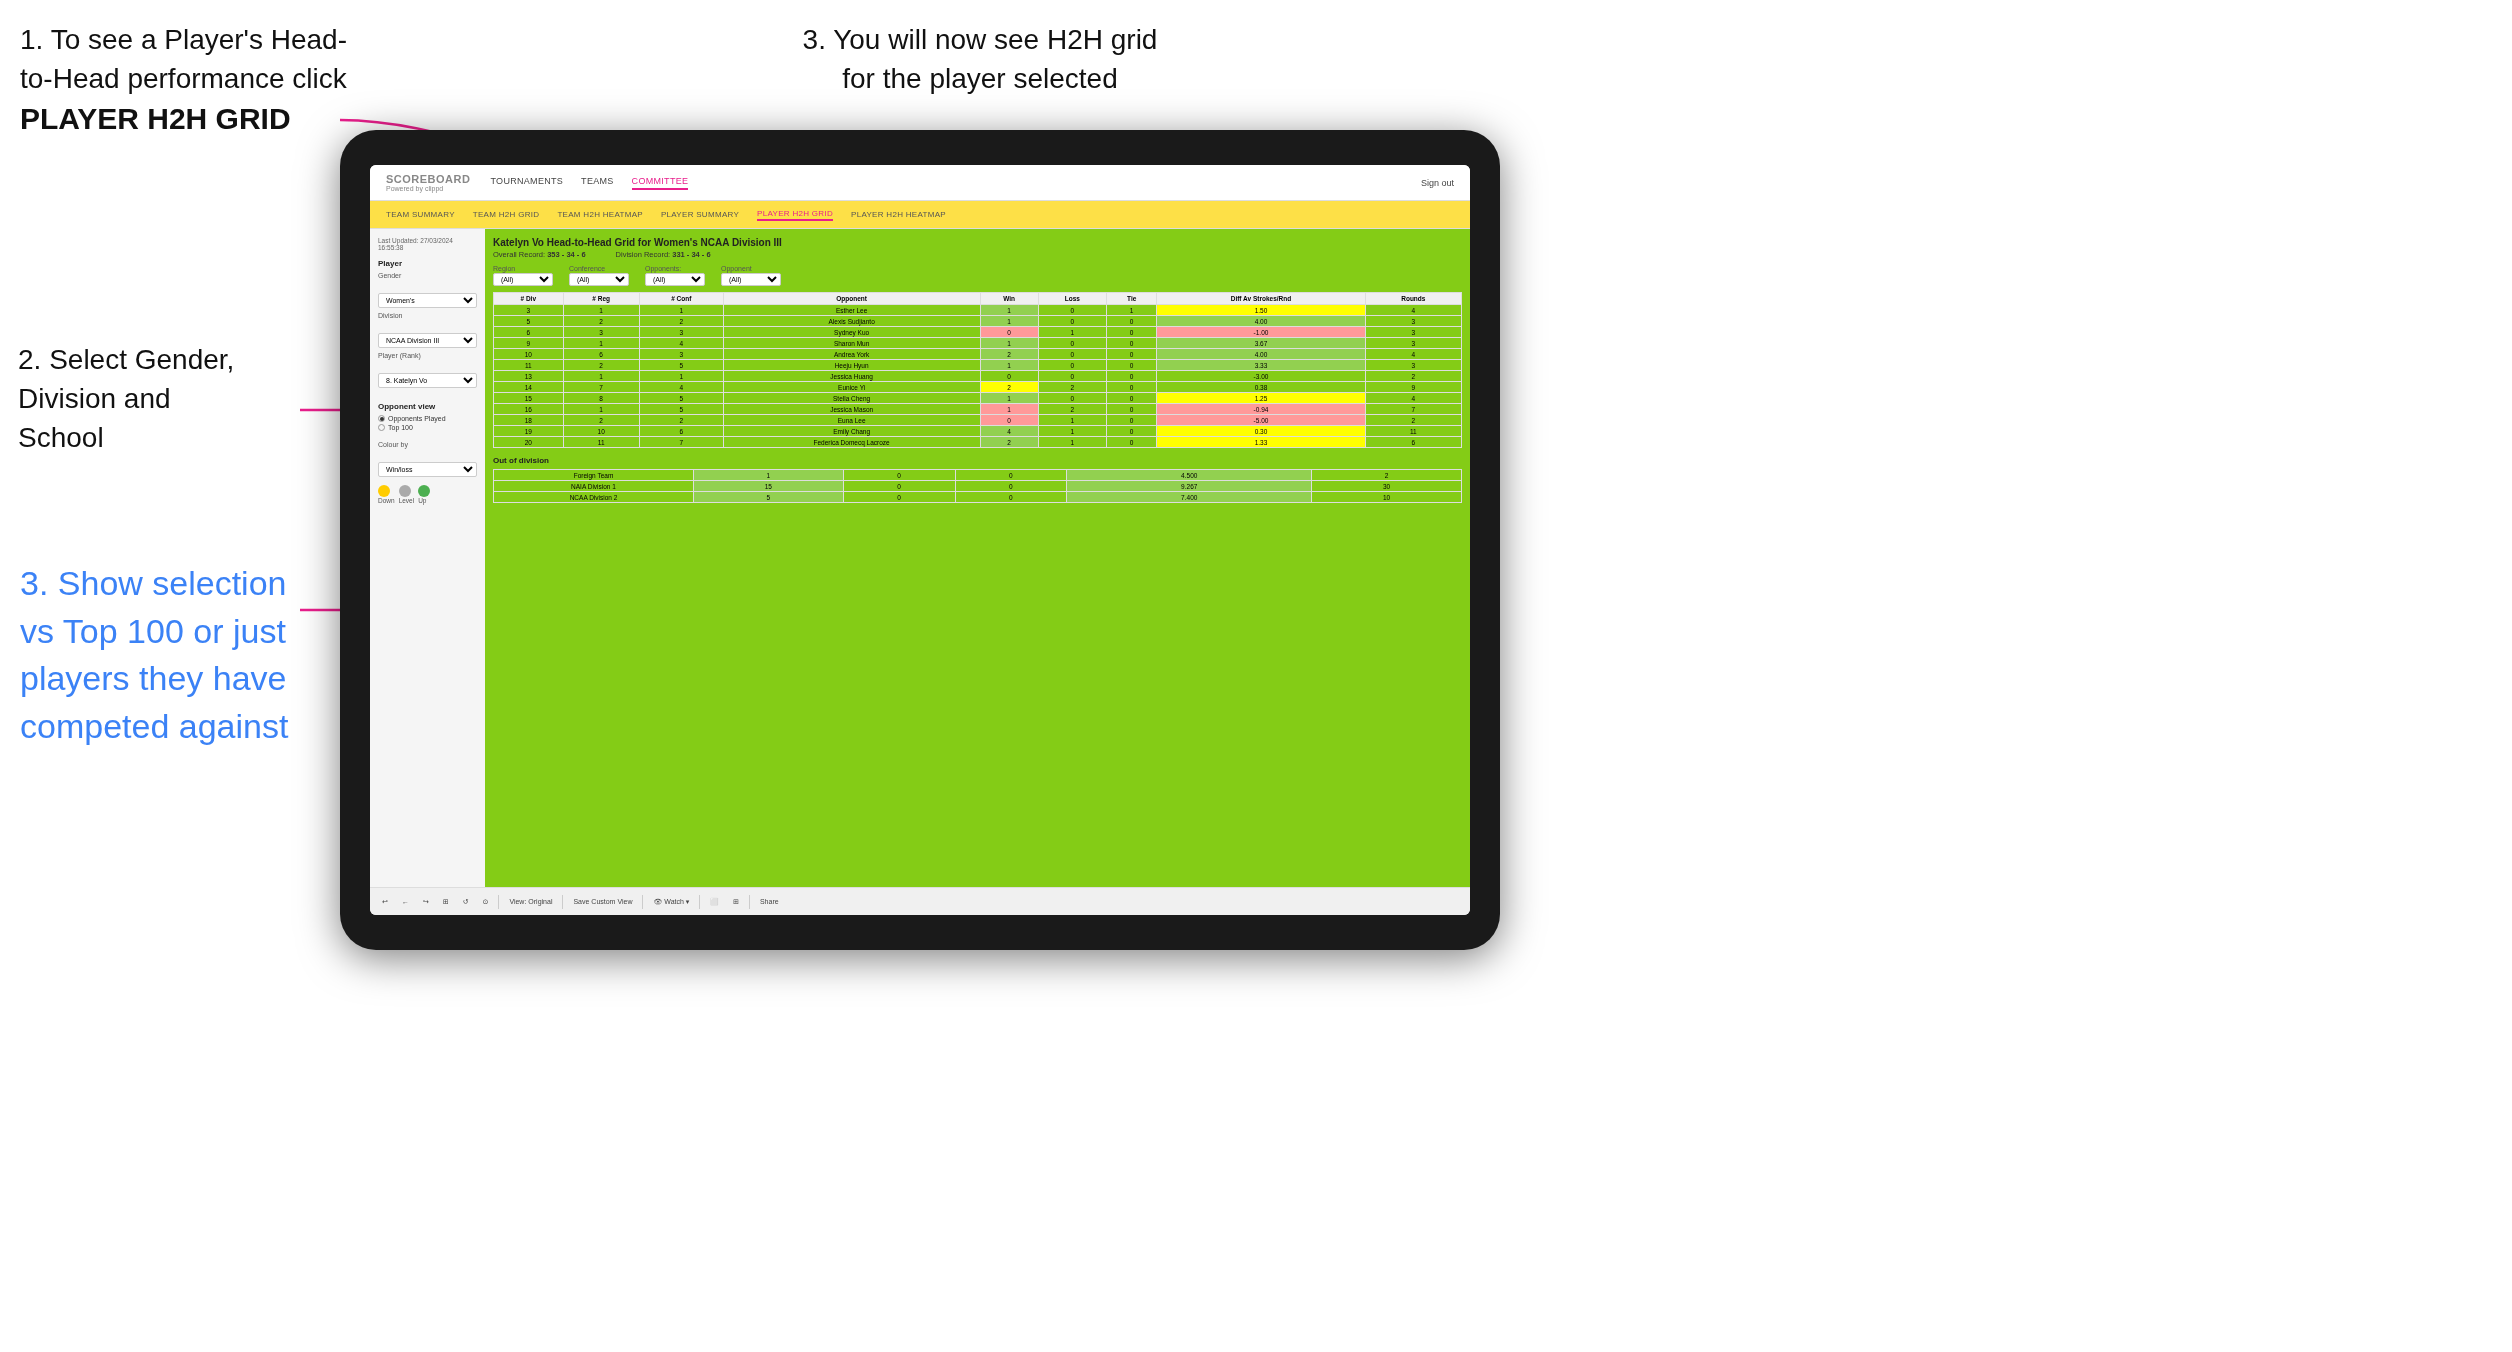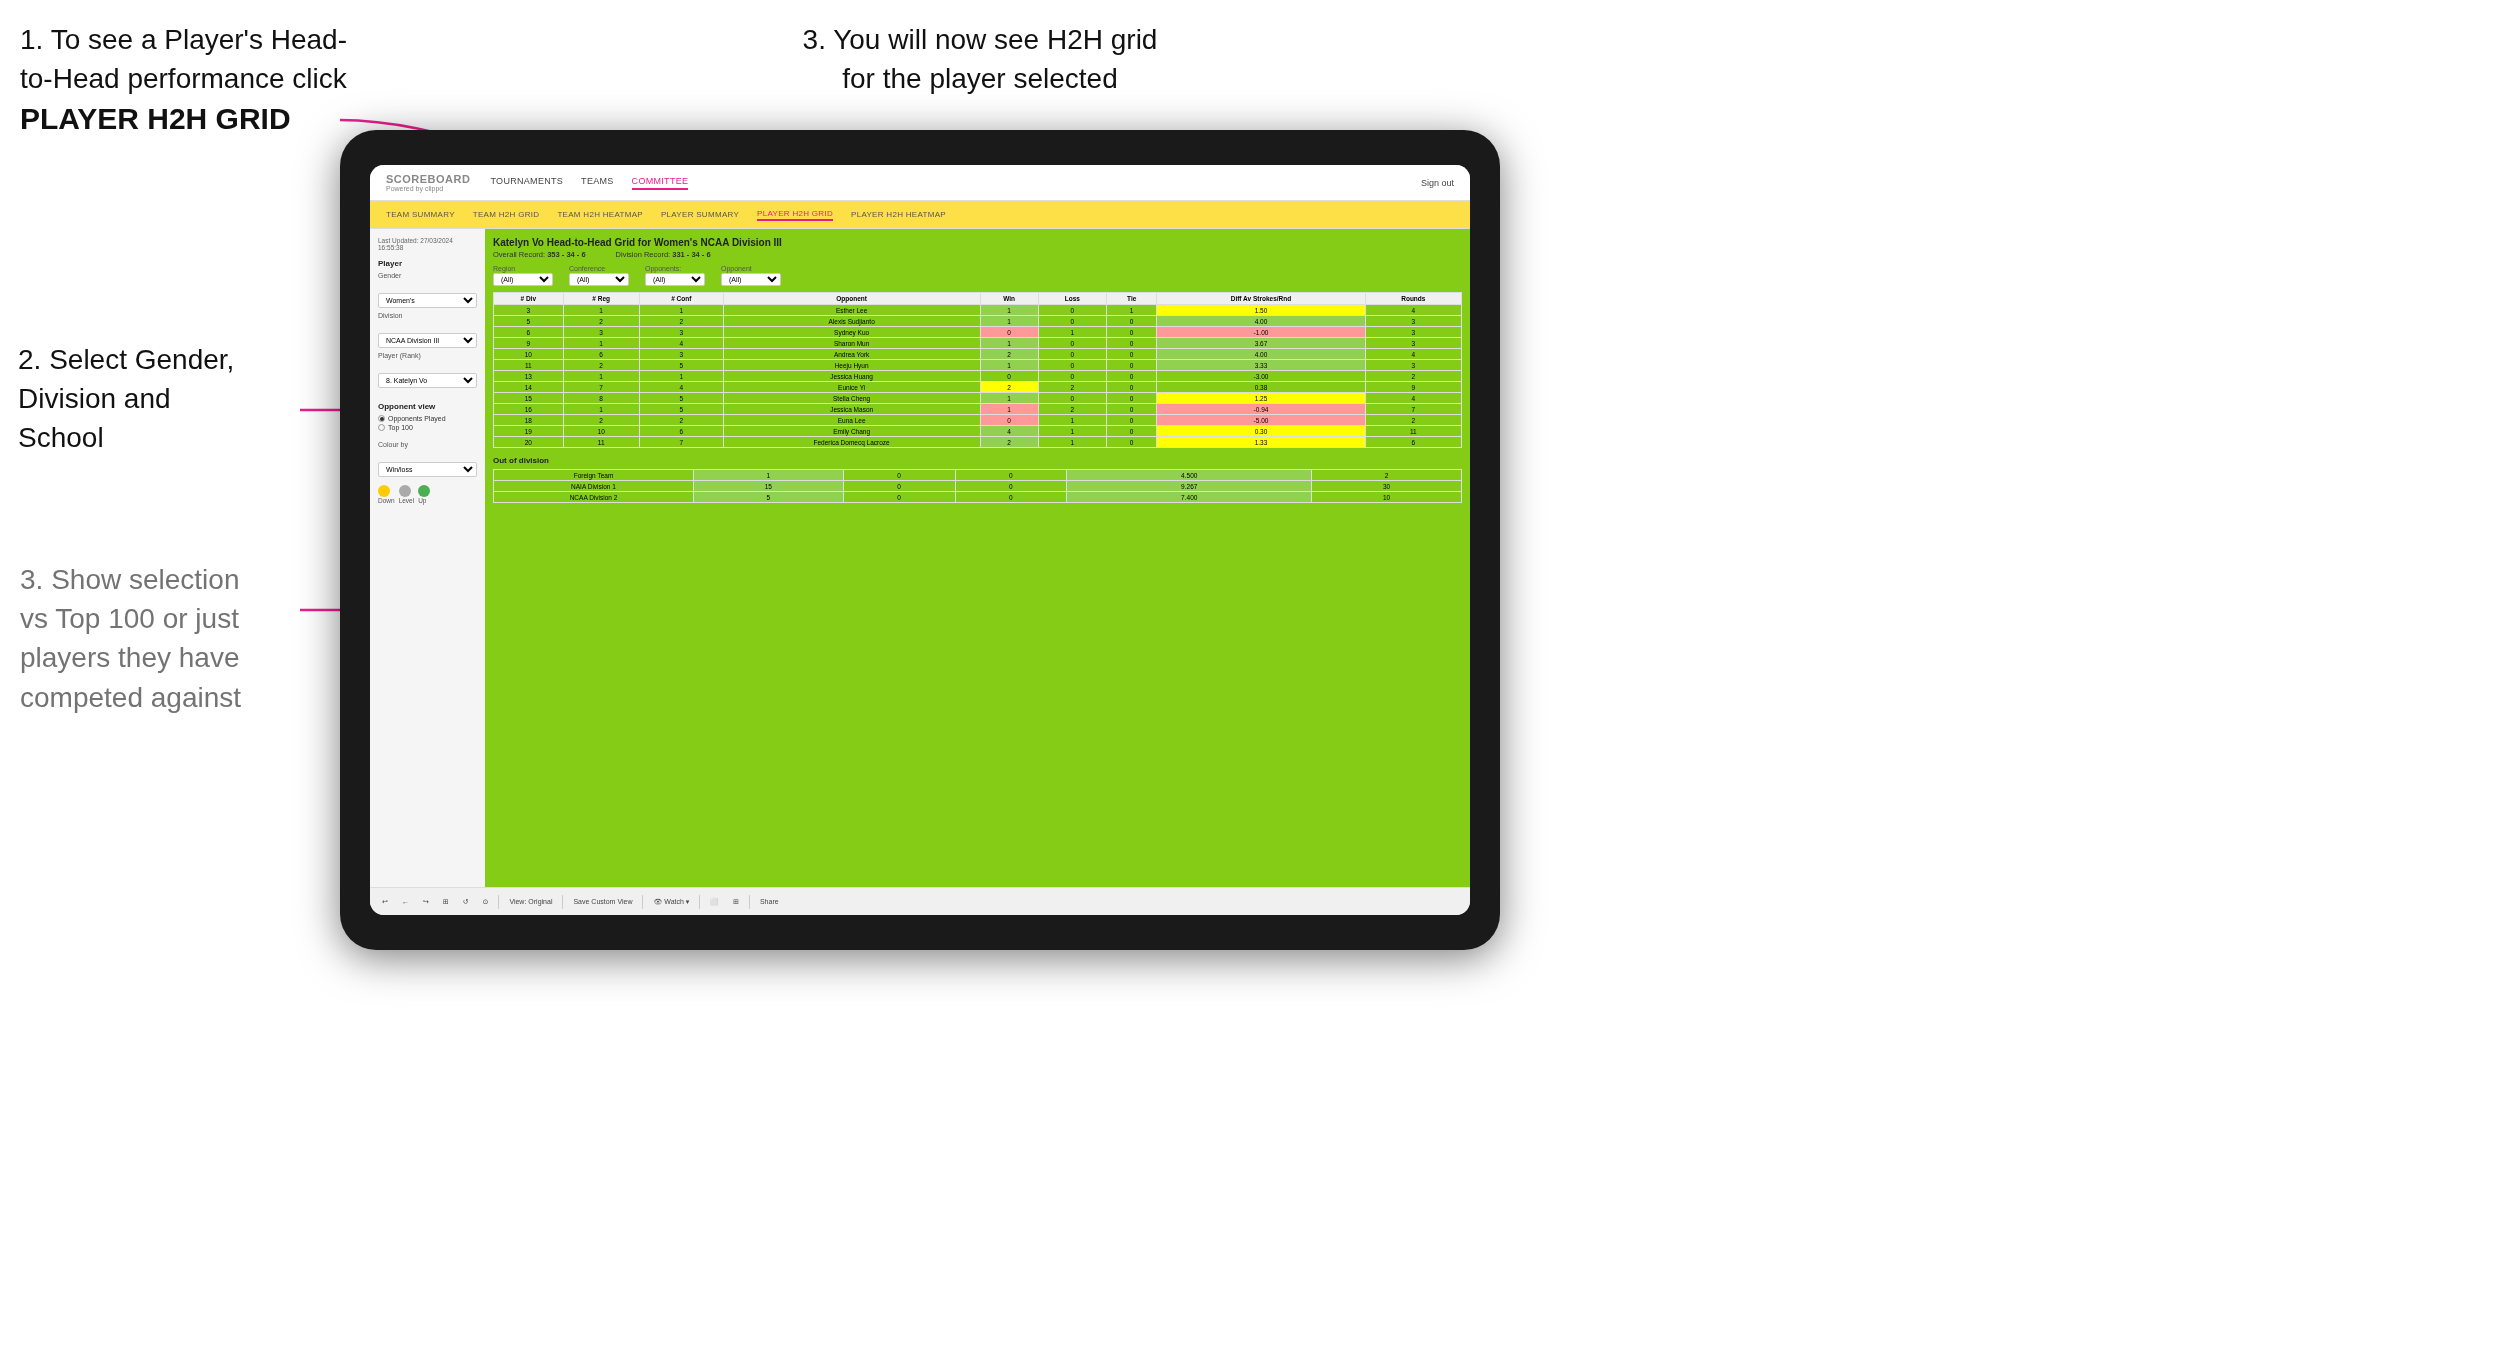--- a/index.html
+++ b/index.html
@@ -42,44 +42,44 @@
       width: 310px;
       font-size: 28px;
       line-height: 1.4;
       color: #111;
     }
     .instruction-bottom-left {
       position: absolute;
       top: 560px;
       left: 20px;
       width: 320px;
-      font-size: 28px;
+      font-size: 34px;
       line-height: 1.4;
-      color: #737373;
+      color: #3b82f6;
     }
 
     
     .tablet-frame {
       position: absolute;
       top: 130px;
       left: 340px;
       width: 1160px;
       height: 820px;
       background: #1a1a1a;
       border-radius: 36px;
       box-shadow: 0 8px 40px rgba(0,0,0,0.5);
       display: flex;
       align-items: center;
       justify-content: center;
     }
     .tablet-screen {
       width: 1100px;
       height: 750px;
       background: #f0f0f0;
-      border-radius: 14px;
+      border-radius: 6px;
       overflow: hidden;
       display: flex;
       flex-direction: column;
     }
 
     
     .nav-bar {
       background: #fff;
       border-bottom: 1px solid #ddd;
       display: flex;

